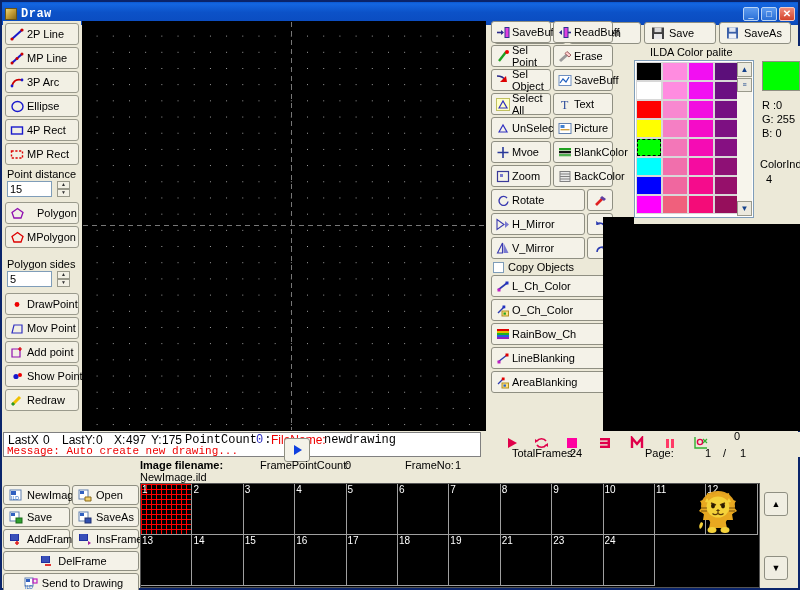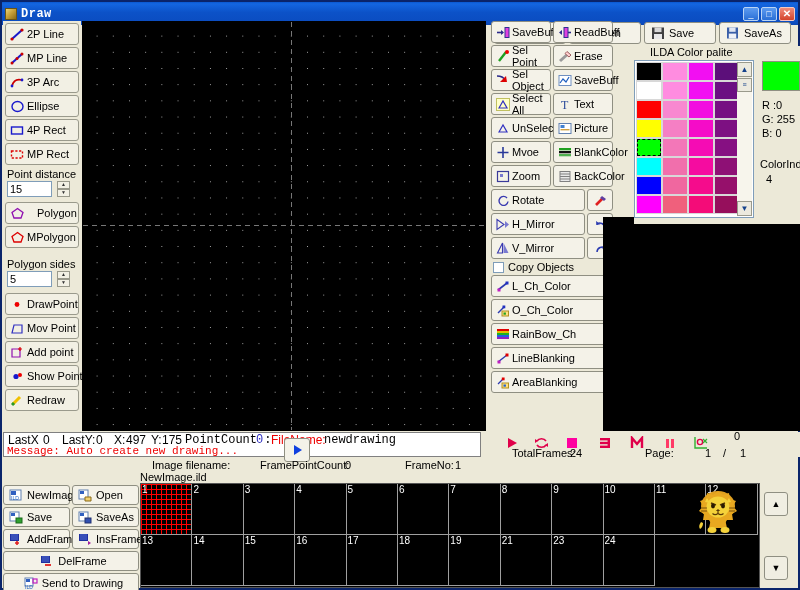--- a/index.html
+++ b/index.html
@@ -864,21 +864,21 @@
             <text x="1" y="12" font-size="5" fill="#2060c0" font-family="Liberation Sans, sans-serif">ILD</text>
             <rect x="9" y="2" width="4" height="4" fill="none" stroke="#c020c0" stroke-width="1.2"></rect>
           </svg>
       </span>
       <span>Send to Drawing</span>
     </div>
 
   </div>
 
   <div class="binfo">
-    <span style="left:12px;top:0;">Image filename:</span>
+    <span style="left:0;top:0;font-weight:bold;">Image filename:</span>
     <span style="left:0;top:12px;">NewImage.ild</span>
     <span style="left:120px;top:0;">FramePointCount:</span>
     <span style="left:205px;top:0;">0</span>
     <span style="left:265px;top:0;">FrameNo:</span>
     <span style="left:315px;top:0;">1</span>
     <span style="left:360px;top:-12px;margin-left:12px;">TotalFrames:</span>
     <span style="left:430px;top:-12px;">24</span>
     <span style="left:505px;top:-12px;">Page:</span>
     <span style="left:565px;top:-12px;">1</span>
     <span style="left:583px;top:-12px;">/</span>

